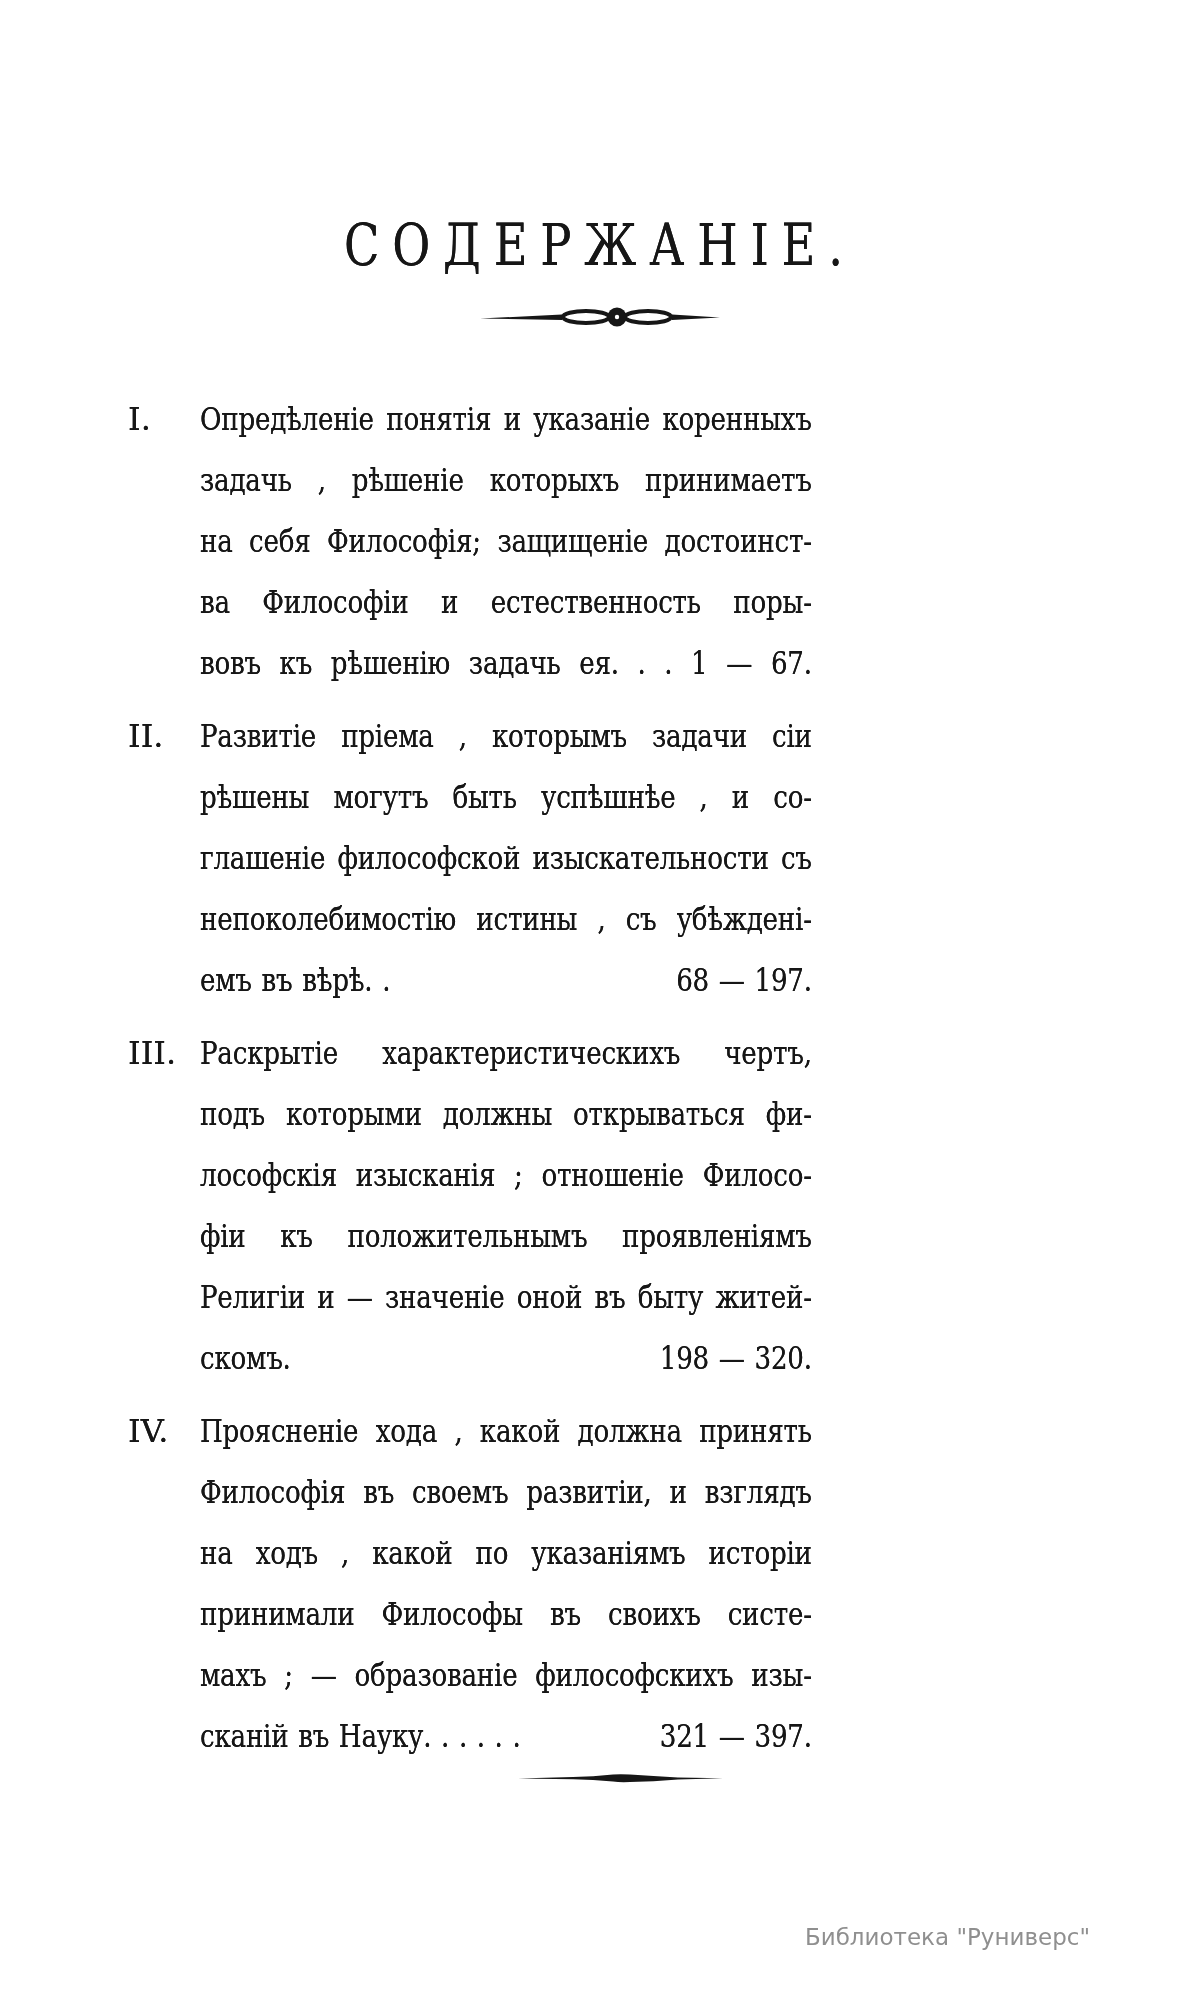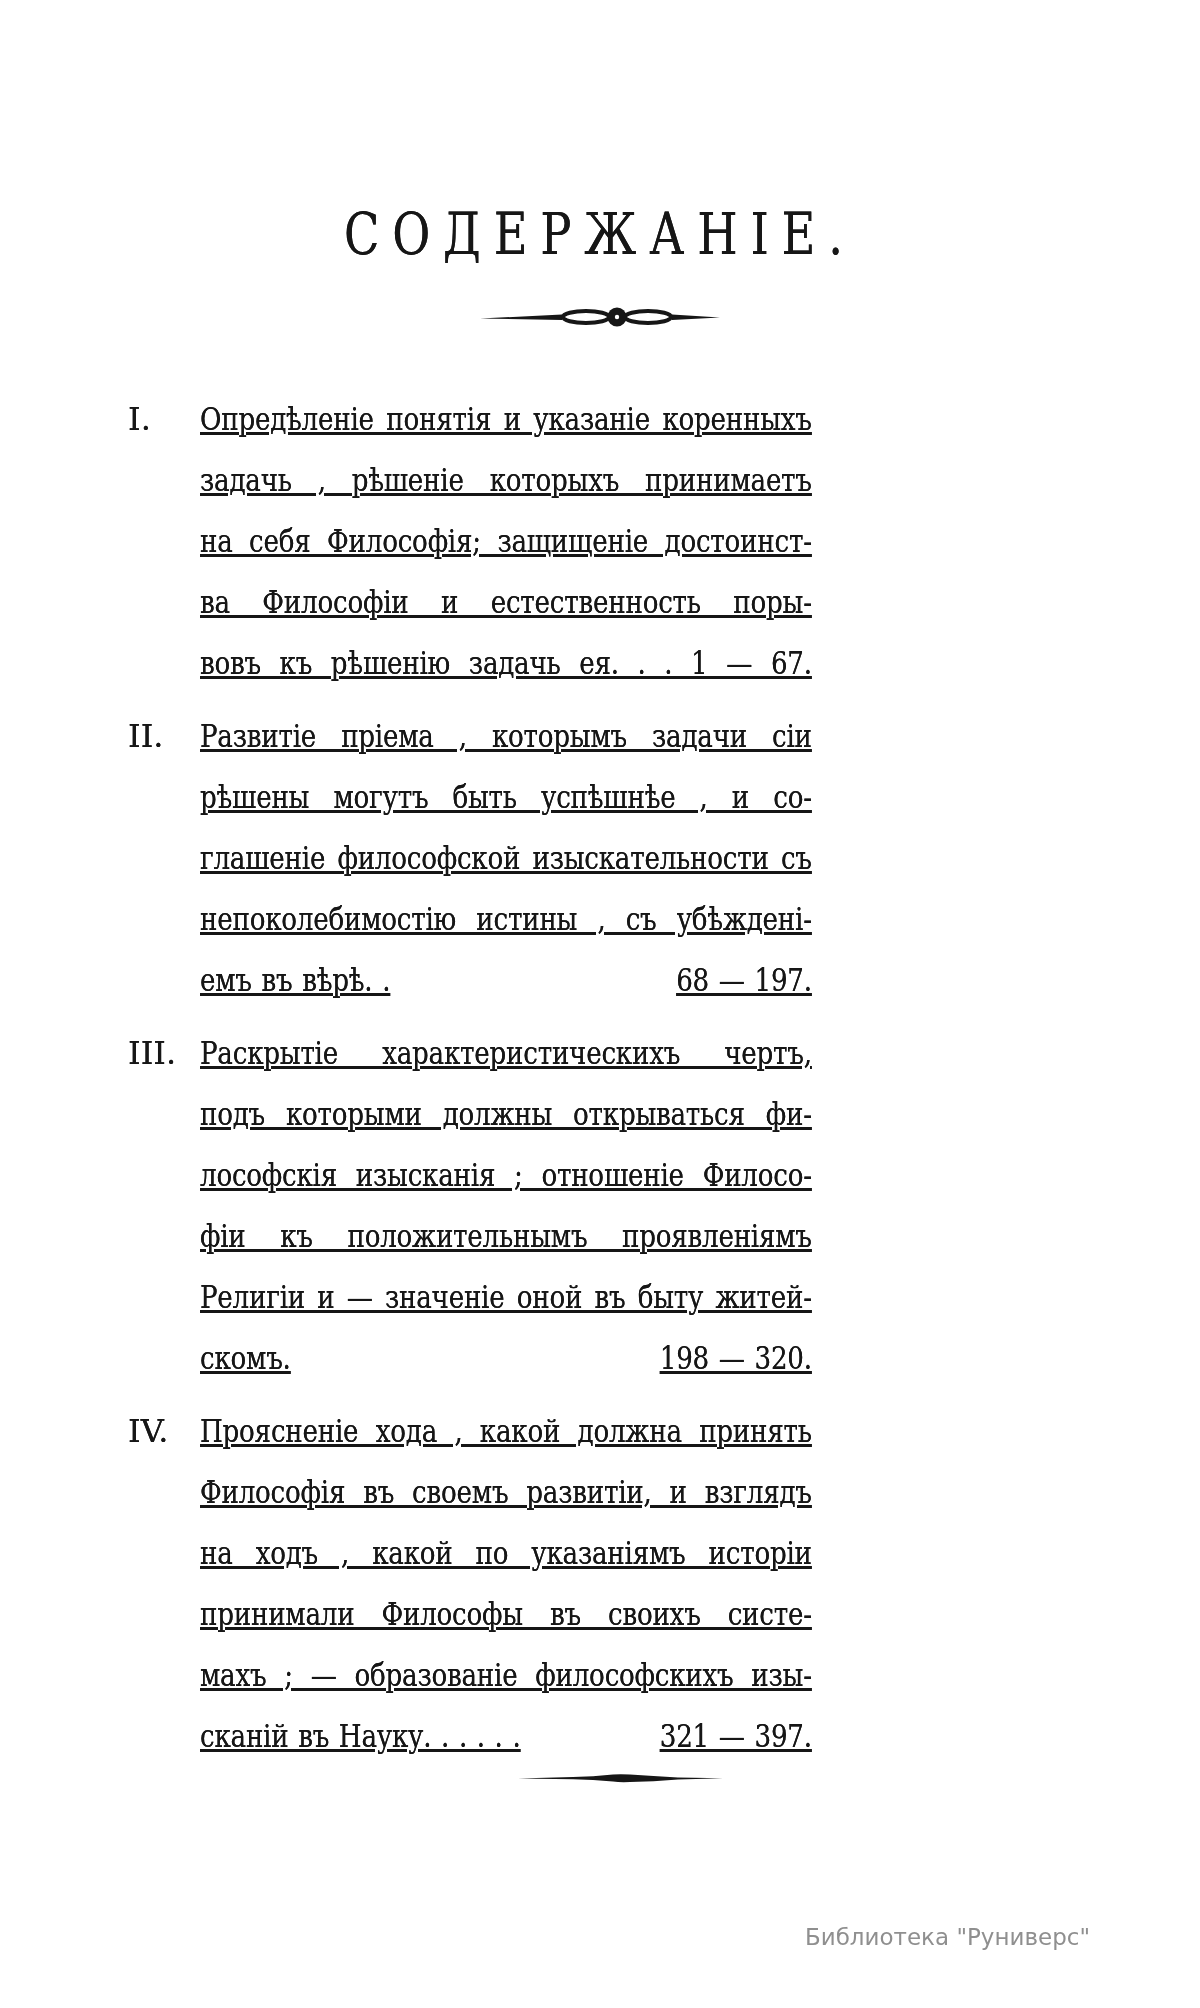--- a/index.html
+++ b/index.html
@@ -12,21 +12,21 @@
     width: 1200px;
     height: 2008px;
     background: #ffffff;
     font-family: "DejaVu Serif", serif;
     color: #161616;
     overflow: hidden;
   }
   
   .title {
     position: absolute;
-    top: 200px;
+    top: 211px;
     left: 0;
     width: 100%;
     margin: 0;
     text-align: center;
     font-weight: normal;
     text-shadow: 0 0 0.5px rgba(0,0,0,0.85);
   }
   .title .tspan {
     display: inline-block;
     font-size: 58px;
@@ -55,21 +55,20 @@
   .numeral {
     width: 72px;
     flex: 0 0 72px;
     font-size: 32px;
     height: 61px;
     line-height: 61px;
   }
   .text-col {
     width: 612px;
     flex: 0 0 612px;
-    text-decoration: underline;
   }
   .line {
     width: 724px;
     transform: scaleX(0.845);
     transform-origin: 0 50%;
     height: 61px;
     line-height: 61px;
     font-size: 31px;
     letter-spacing: -0.3px;
     word-spacing: 2px;

